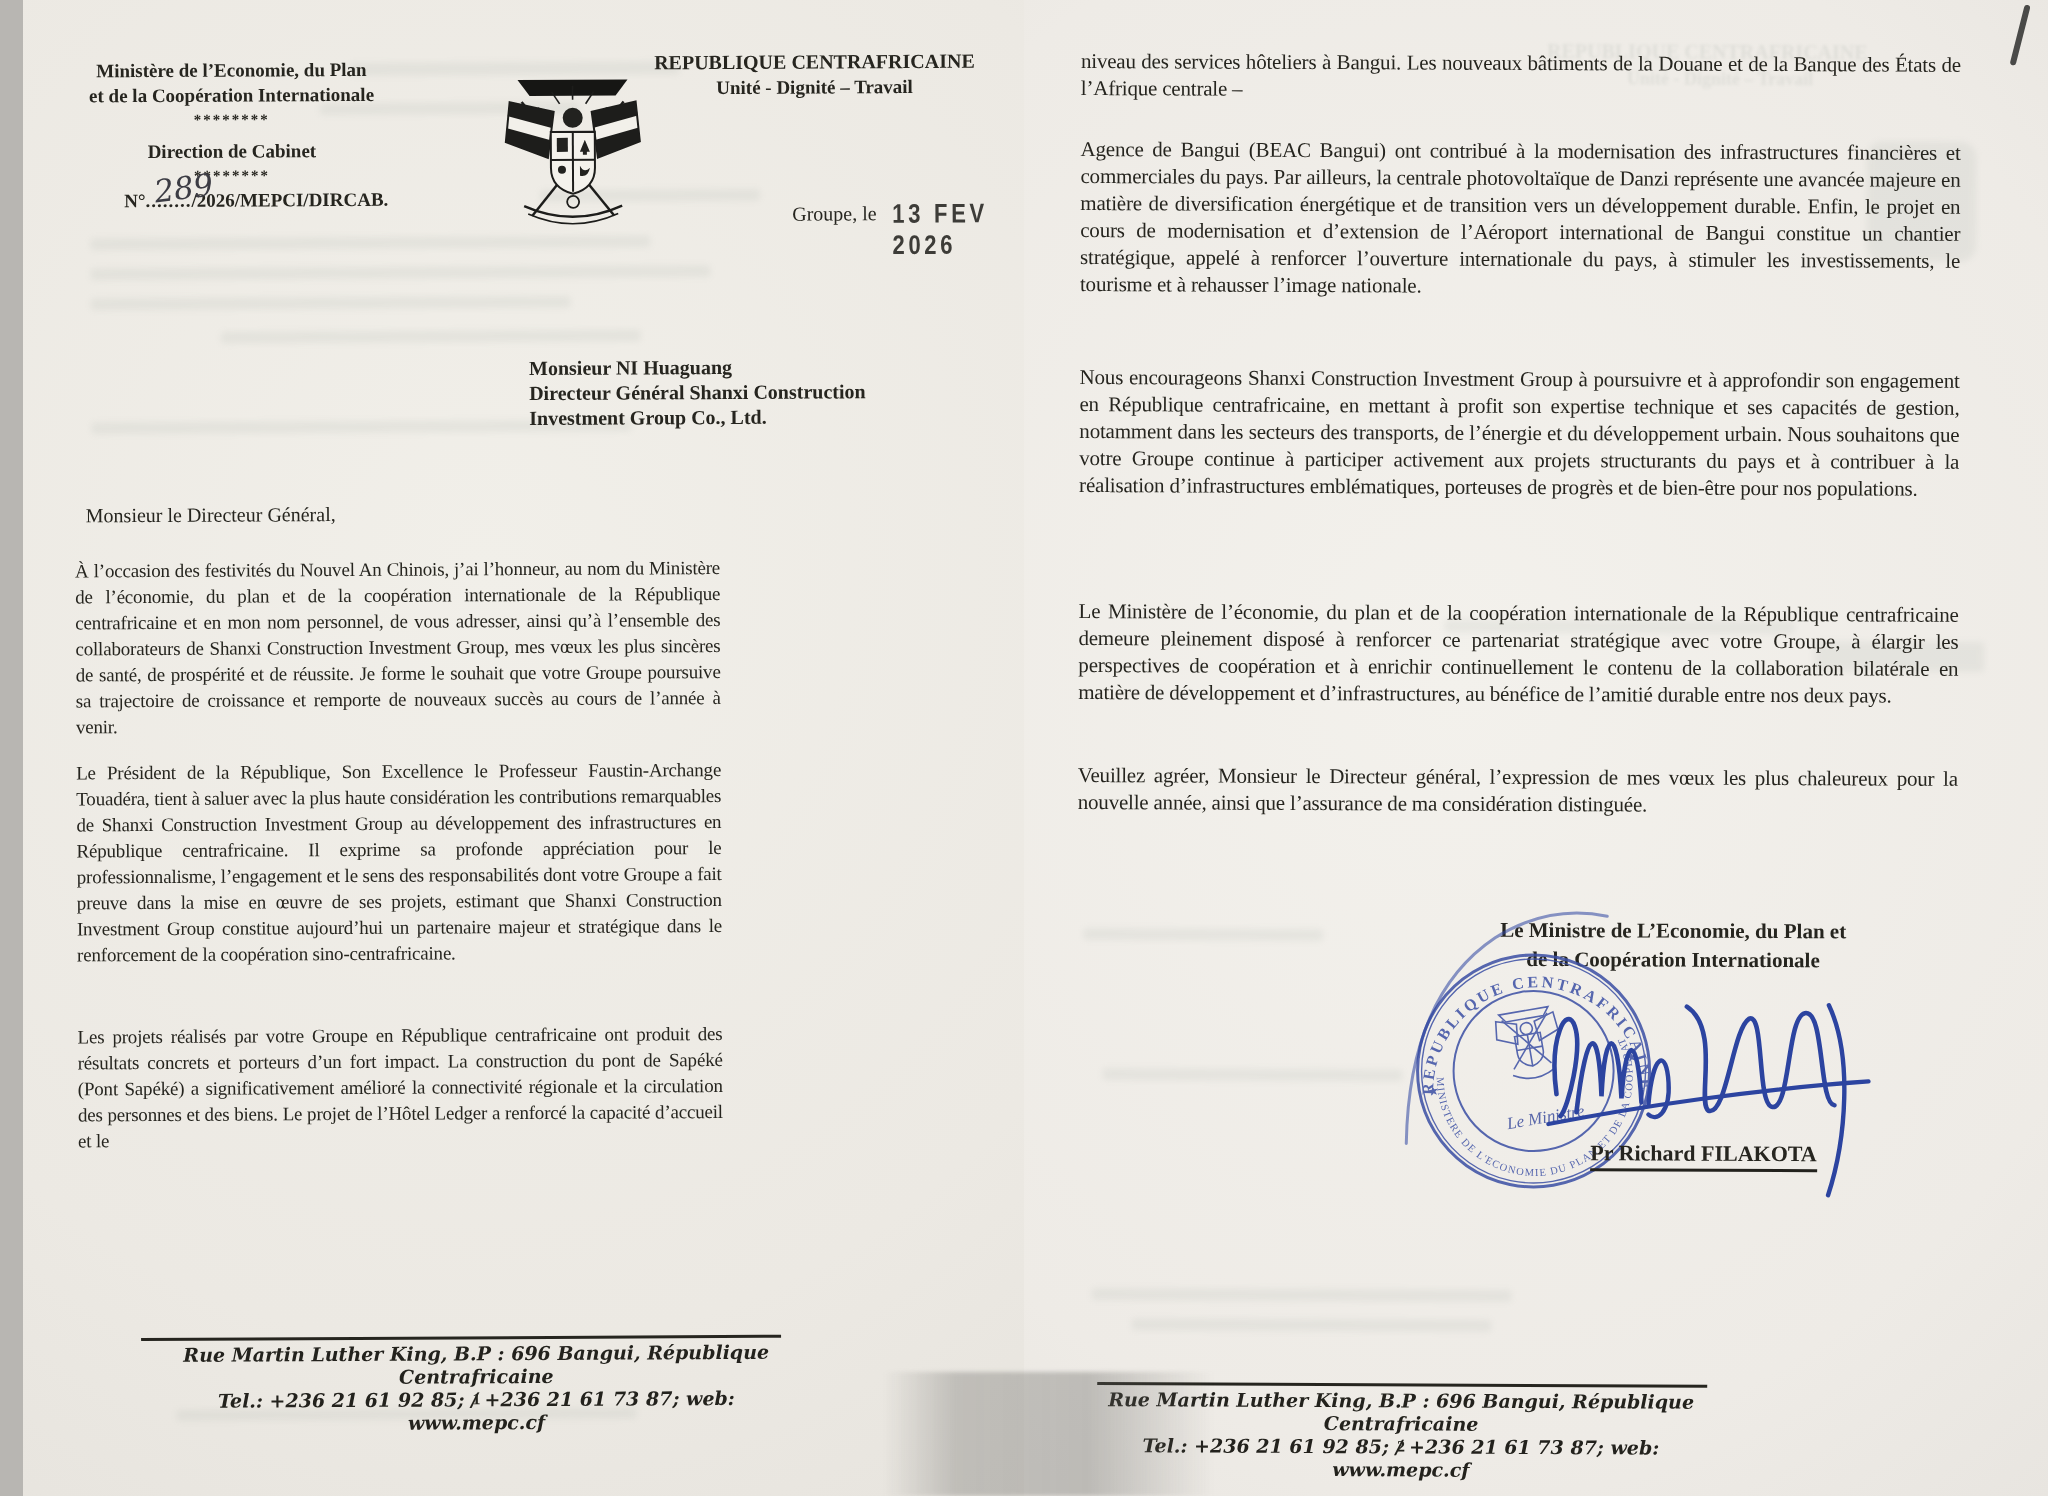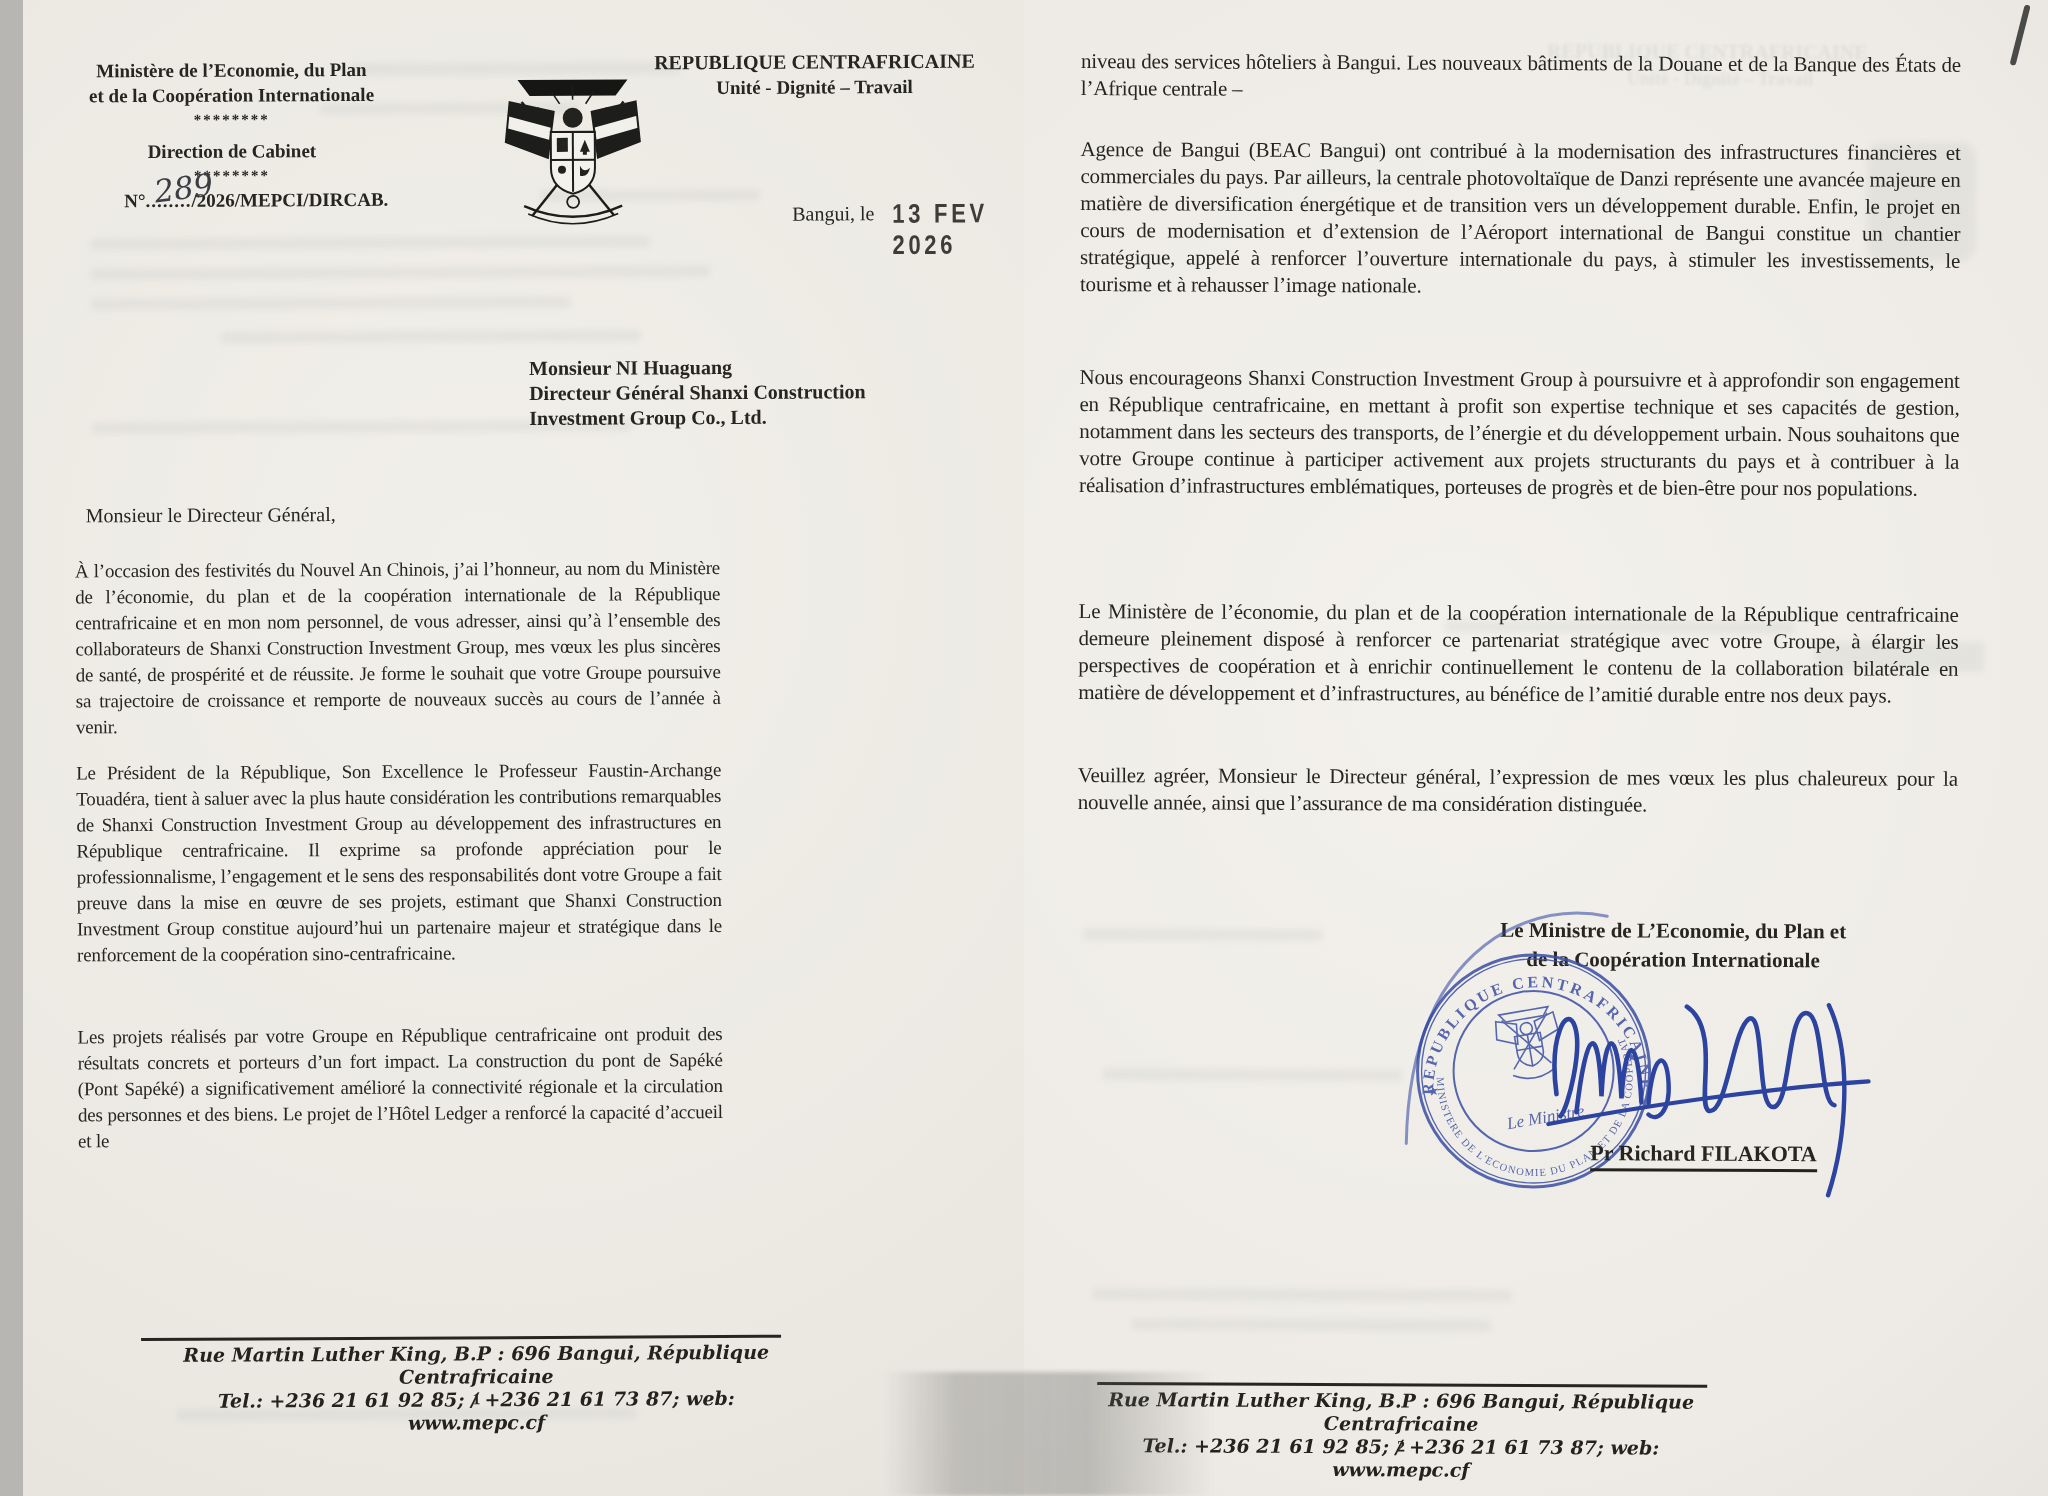--- a/index.html
+++ b/index.html
@@ -109,21 +109,21 @@
           <path d="M22,140 Q71,162 120,140" stroke-width="2.4"></path>
           <path d="M26,148 Q71,168 116,148" stroke-width="1.6"></path>
         </g>
       </svg>
 
       <div class="abs ctr" style="left:620px;top:52px;width:350px;">
         <div class="repub">REPUBLIQUE CENTRAFRICAINE</div>
         <div class="motto" style="margin-top:3px;">Unité - Dignité – Travail</div>
       </div>
 
-      <div class="abs" style="left:772px;top:204px;font-size:20px;">Bangui, le</div>
+      <div class="abs" style="left:772px;top:204px;font-size:20px;">Groupe, le</div>
       <div class="abs datestamp" style="left:872px;top:200px;">13 FEV 2026</div>
 
       <div class="abs recip" style="left:508px;top:356px;">
         <div>Monsieur NI Huaguang</div>
         <div>Directeur Général Shanxi Construction</div>
         <div>Investment Group Co., Ltd.</div>
       </div>
 
       <div class="abs" style="left:64px;top:502px;font-size:20px;">Monsieur le Directeur Général,</div>
 

